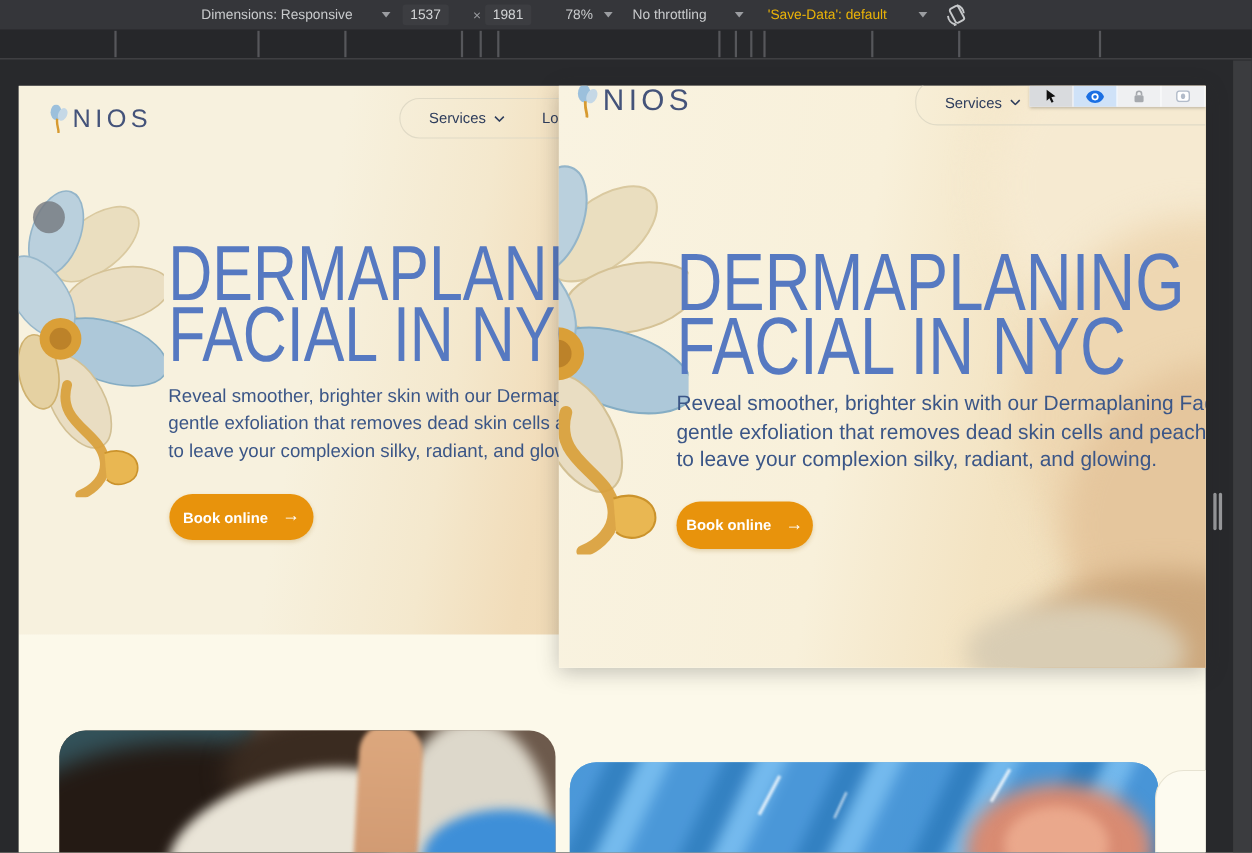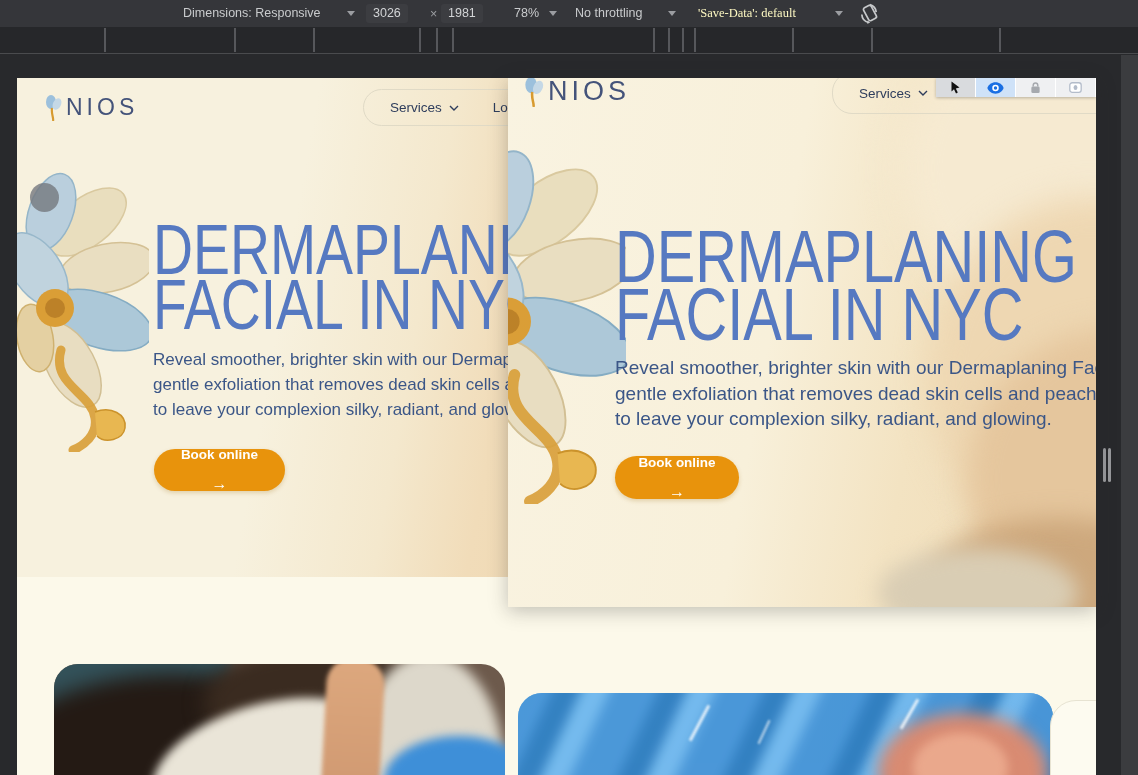--- a/index.html
+++ b/index.html
@@ -9,21 +9,21 @@
   #stage { position:relative; width:1138px; height:775px; overflow:hidden; }
 
   
   #dt-toolbar { left:0; top:0; width:1138px; height:27px; background:#35363a; color:#c9cbcd; font-size:12.5px; }
   #dt-toolbar .lbl { position:absolute; top:6px; white-space:nowrap; }
   .caret { position:absolute; width:0; height:0; border-left:4px solid transparent;
            border-right:4px solid transparent; border-top:5px solid #9b9da1; }
   .dim-field { position:absolute; top:4px; height:19px; line-height:19px; padding:0 7px;
                background:#3c3d41; border-radius:3px; color:#d2d4d6; }
   .dim-x { color:#9b9da1; }
-  .muted { color:#fef9c3;font-family:Liberation Serif, serif; }
+  .muted { color:#eab308; }
   #mq-bar { left:0; top:27px; width:1138px; height:27px; background:#26272a; border-bottom:1.5px solid #4a4b4e; }
   .mq-line { position:absolute; top:1px; width:2px; height:24px; background:#56575b; }
 
   
   #right-strip  { left:1121px; top:55px; width:17px; height:720px; background:#3b3c3f; }
   .drag-bar { width:2.5px; height:34px; background:#98999c; border-radius:2px; top:448px; }
 
   
   #page { left:17px; top:78px; width:1079px; height:697px; overflow:hidden; background:#fcf9ea; }
   #hero-base { left:0; top:0; width:1079px; height:499px;
@@ -33,21 +33,21 @@
   .site-logo { display:flex; align-items:center; gap:4px; color:#44537a; }
   .logo-text { font-weight:300; letter-spacing:4px; }
   .nav-pill { border:1px solid #e0dac6; border-radius:20px; display:flex; align-items:center;
               gap:34px; color:#2e3d5c; font-size:13.5px; white-space:nowrap; padding:0 26px; }
   .nav-item { display:flex; align-items:center; gap:7px; }
 
   .h1 { color:#5679c1; font-weight:500; letter-spacing:0; transform:scaleX(0.78);
         transform-origin:left top; white-space:nowrap; }
   .para { color:#3b5687; white-space:nowrap; }
   .cta { background:#e8930c; border-radius:22px; display:flex; align-items:center; justify-content:center;
-         gap:13px; color:#fff; font-weight:700; box-shadow:0 2px 4px rgba(160,110,20,.25);flex-direction:column; }
+         gap:13px; color:#fff; font-weight:700; box-shadow:0 2px 4px rgba(160,110,20,.25); }
   .cta .arrow { font-weight:400; font-size:16px; }
 
   
   .flower { pointer-events:none; }
 
   
   .card { overflow:hidden; border-radius:24px; }
   .blob { position:absolute; border-radius:50%; }
 
   
@@ -63,21 +63,21 @@
               border-right:1px solid #fff; }
 </style>
 </head>
 <body>
 
 <div id="stage">
 
   <div class="abs" id="dt-toolbar">
     <span class="lbl" style="left:183px">Dimensions: Responsive</span>
     <span class="caret" style="left:347px; top:11px"></span>
-    <span class="dim-field" style="left:366px">3026</span>
+    <span class="dim-field" style="left:366px">1537</span>
     <span class="lbl dim-x" style="left:430px; top:7px">×</span>
     <span class="dim-field" style="left:441px">1981</span>
     <span class="lbl" style="left:514px">78%</span>
     <span class="caret" style="left:549px; top:11px"></span>
     <span class="lbl" style="left:575px">No throttling</span>
     <span class="caret" style="left:668px; top:11px"></span>
     <span class="lbl muted" style="left:698px">'Save-Data': default</span>
     <span class="caret" style="left:835px; top:11px"></span>
     <svg class="abs" style="left:857px; top:2px" width="24" height="23" viewBox="0 0 24 24">
       <g fill="none" stroke="#c6c8ca" stroke-width="1.8">

